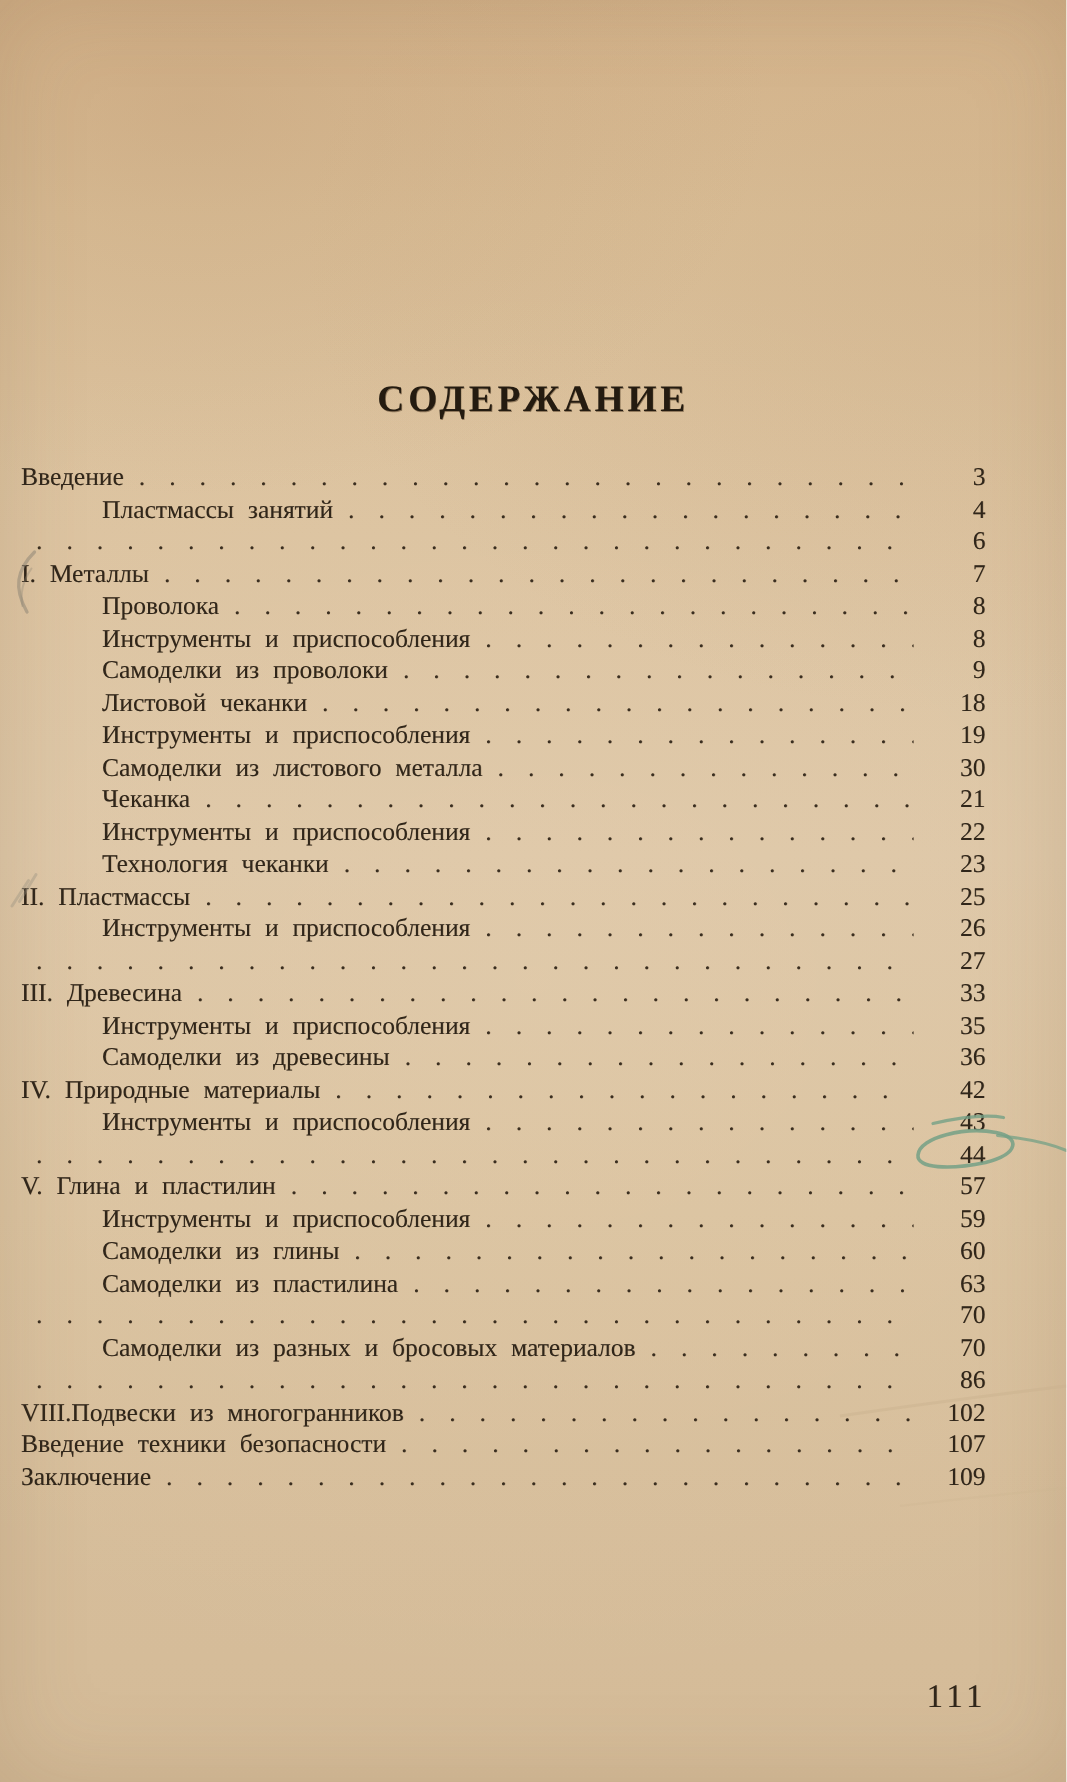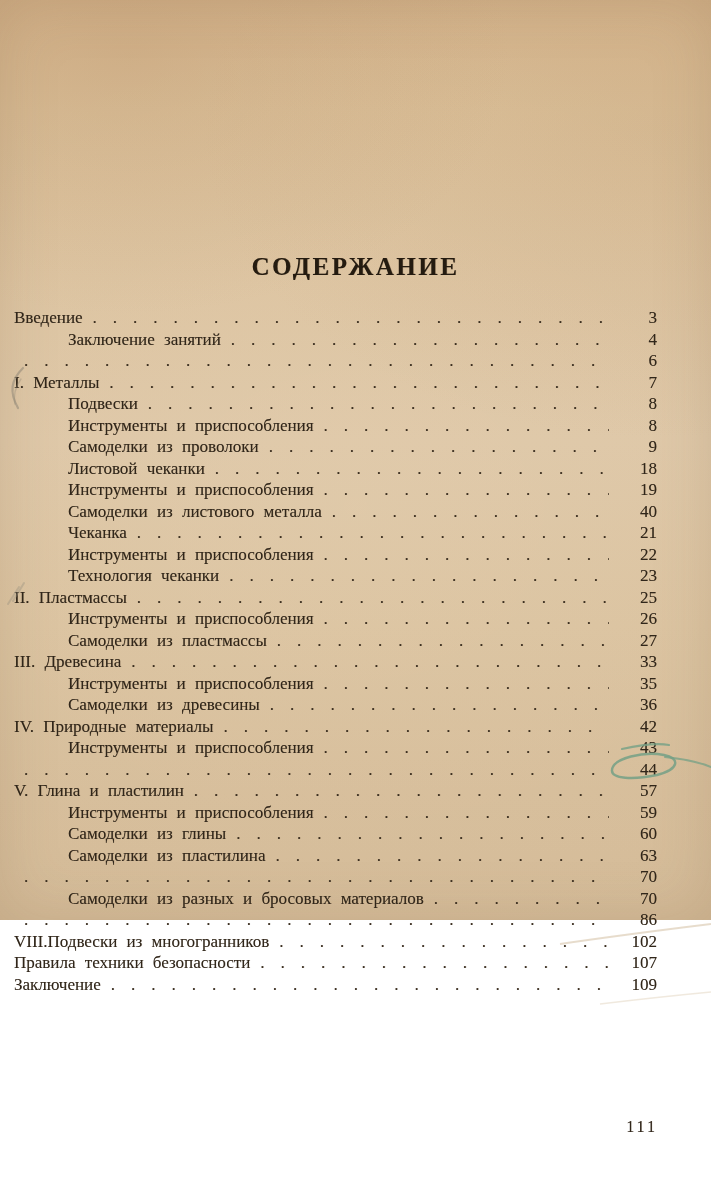--- a/index.html
+++ b/index.html
@@ -3,21 +3,21 @@
 <meta charset="utf-8">
 <style>
   html, body { margin: 0; padding: 0; }
   body {
     width: 711px; height: 1188px;
     font-family: "Liberation Serif", "DejaVu Serif", serif;
     overflow: hidden;
   }
   .page {
     position: relative;
-    width: 711px; height: 920px;
+    width: 711px; height: 1188px;
     background:
       radial-gradient(620px 420px at 18% 6%, rgba(176,134,94,0.22), rgba(176,134,94,0) 62%),
       radial-gradient(760px 520px at 92% 14%, rgba(182,142,100,0.16), rgba(182,142,100,0) 60%),
       radial-gradient(900px 700px at 50% 55%, rgba(255,240,214,0.10), rgba(255,240,214,0) 70%),
       linear-gradient(180deg, #d5b58d 0%, #dabf98 12%, #dcc3a0 30%, #ddc6a6 48%, #dac29f 68%, #d6bd9a 86%, #d4bb98 100%);
     box-shadow: inset 0 0 60px rgba(120,90,55,0.18);
   }
   .title {
     position: absolute;
     top: 253px; left: 0; right: 0;
@@ -55,21 +55,21 @@
   }
   .pagenum {
     flex: 0 0 46px;
     text-align: right;
   }
   .folio {
     position: absolute;
     top: 1118px; right: 53px;
     width: 80px;
     text-align: right;
-    font-size: 16px;
+    font-size: 22px;
     letter-spacing: 3px;
     color: #30261a;
     text-shadow: 0.3px 0.3px 0.3px rgba(60,40,20,0.35);
   }
   .marks {
     position: absolute;
     top: 0; left: 0;
     pointer-events: none;
   }
 </style>
@@ -80,35 +80,35 @@
 
   <div class="title">СОДЕРЖАНИЕ</div>
 
   <div class="toc">
       <div class="row">
         <span class="label">Введение</span>
         <span class="leader">........................................</span>
         <span class="pagenum">3</span>
       </div>
       <div class="row indent">
-        <span class="label">Заключение занятий</span>
+        <span class="label">Пластмассы занятий</span>
         <span class="leader">........................................</span>
         <span class="pagenum">4</span>
       </div>
       <div class="row indent">
         <span class="leader">........................................</span>
         <span class="pagenum">6</span>
       </div>
       <div class="row">
         <span class="label">I. Металлы</span>
         <span class="leader">........................................</span>
         <span class="pagenum">7</span>
       </div>
       <div class="row indent">
-        <span class="label">Подвески</span>
+        <span class="label">Проволока</span>
         <span class="leader">........................................</span>
         <span class="pagenum">8</span>
       </div>
       <div class="row indent">
         <span class="label">Инструменты и приспособления</span>
         <span class="leader">........................................</span>
         <span class="pagenum">8</span>
       </div>
       <div class="row indent">
         <span class="label">Самоделки из проволоки</span>
@@ -121,21 +121,21 @@
         <span class="pagenum">18</span>
       </div>
       <div class="row indent">
         <span class="label">Инструменты и приспособления</span>
         <span class="leader">........................................</span>
         <span class="pagenum">19</span>
       </div>
       <div class="row indent">
         <span class="label">Самоделки из листового металла</span>
         <span class="leader">........................................</span>
-        <span class="pagenum">40</span>
+        <span class="pagenum">30</span>
       </div>
       <div class="row indent">
         <span class="label">Чеканка</span>
         <span class="leader">........................................</span>
         <span class="pagenum">21</span>
       </div>
       <div class="row indent">
         <span class="label">Инструменты и приспособления</span>
         <span class="leader">........................................</span>
         <span class="pagenum">22</span>
@@ -149,21 +149,20 @@
         <span class="label">II. Пластмассы</span>
         <span class="leader">........................................</span>
         <span class="pagenum">25</span>
       </div>
       <div class="row indent">
         <span class="label">Инструменты и приспособления</span>
         <span class="leader">........................................</span>
         <span class="pagenum">26</span>
       </div>
       <div class="row indent">
-        <span class="label">Самоделки из пластмассы</span>
         <span class="leader">........................................</span>
         <span class="pagenum">27</span>
       </div>
       <div class="row">
         <span class="label">III. Древесина</span>
         <span class="leader">........................................</span>
         <span class="pagenum">33</span>
       </div>
       <div class="row indent">
         <span class="label">Инструменты и приспособления</span>
@@ -221,21 +220,21 @@
       <div class="row">
         <span class="leader">........................................</span>
         <span class="pagenum">86</span>
       </div>
       <div class="row">
         <span class="label">VIII.Подвески из многогранников</span>
         <span class="leader">........................................</span>
         <span class="pagenum">102</span>
       </div>
       <div class="row">
-        <span class="label">Правила техники безопасности</span>
+        <span class="label">Введение техники безопасности</span>
         <span class="leader">........................................</span>
         <span class="pagenum">107</span>
       </div>
       <div class="row">
         <span class="label">Заключение</span>
         <span class="leader">........................................</span>
         <span class="pagenum">109</span>
       </div>
     </div>
 

